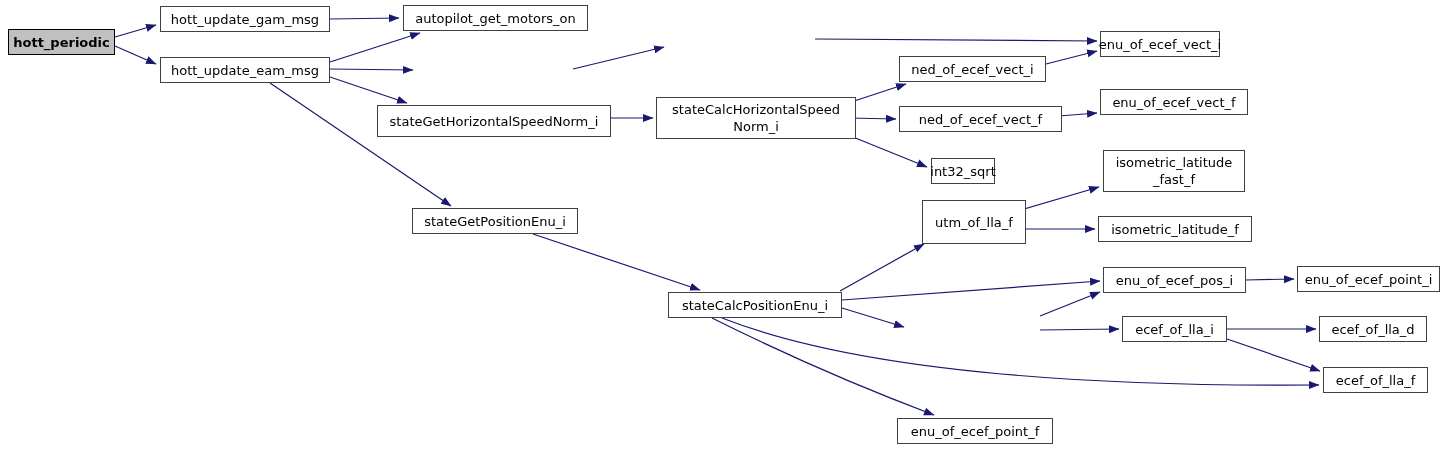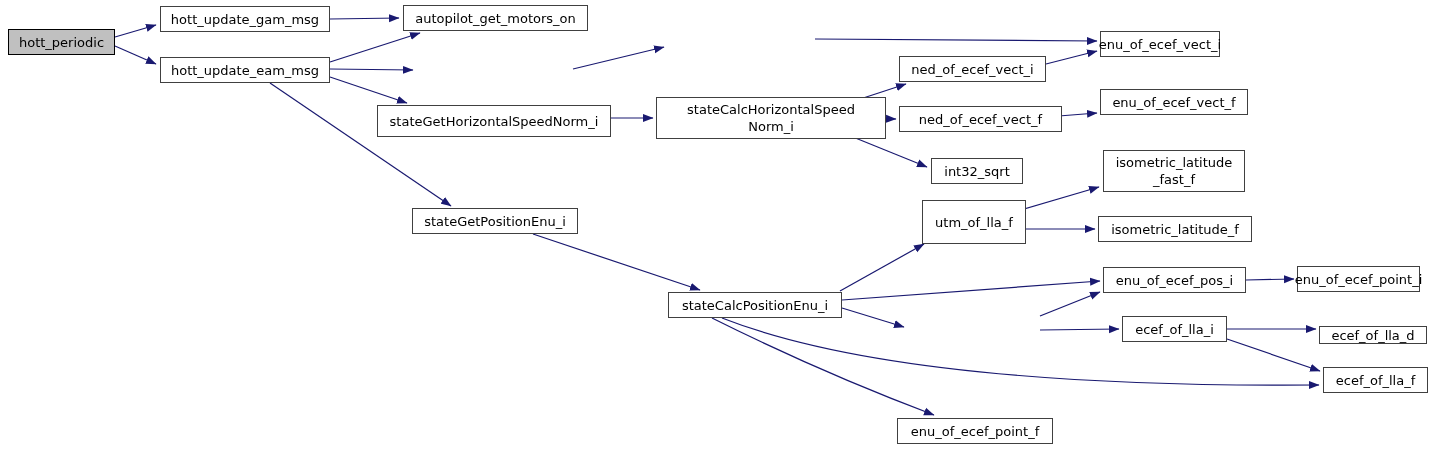--- a/index.html
+++ b/index.html
@@ -23,20 +23,21 @@
     font-size:13px;
     line-height:17px;
     text-align:center;
     white-space:pre-line;
     cursor:pointer;
   }
   .node.current {
     background:#c0c0c0;
     border-color:#000000;
     cursor:default;
+    font-weight:bold;
   }
 </style>
 </head>
 <body>
 
 <div id="canvas">
 
   <svg id="edge-layer" width="1456" height="451" viewBox="0 0 1456 451">
     <defs>
       <marker id="arrow" markerWidth="11" markerHeight="9" refX="10" refY="4.5" orient="auto" markerUnits="userSpaceOnUse">
@@ -80,50 +81,50 @@
   <div class="node" style="left:160px;top:6px;width:170px;height:26px">hott_update_gam_msg</div>
 
   <div class="node" style="left:160px;top:57px;width:170px;height:26px">hott_update_eam_msg</div>
 
   <div class="node" style="left:403px;top:5px;width:185px;height:26px">autopilot_get_motors_on</div>
 
 
 
   <div class="node" style="left:377px;top:105px;width:234px;height:32px">stateGetHorizontalSpeedNorm_i</div>
 
-  <div class="node" style="left:656px;top:97px;width:230px;height:42px">stateCalcHorizontalSpeed
+  <div class="node" style="left:656px;top:97px;width:200px;height:42px">stateCalcHorizontalSpeed
 Norm_i</div>
 
   <div class="node" style="left:899px;top:56px;width:147px;height:26px">ned_of_ecef_vect_i</div>
 
   <div class="node" style="left:1100px;top:31px;width:120px;height:26px">enu_of_ecef_vect_i</div>
 
   <div class="node" style="left:899px;top:106px;width:163px;height:26px">ned_of_ecef_vect_f</div>
 
   <div class="node" style="left:1100px;top:89px;width:148px;height:26px">enu_of_ecef_vect_f</div>
 
-  <div class="node" style="left:931px;top:158px;width:92px;height:26px">int32_sqrt</div>
+  <div class="node" style="left:931px;top:158px;width:64px;height:26px">int32_sqrt</div>
 
   <div class="node" style="left:1103px;top:150px;width:142px;height:42px">isometric_latitude
 _fast_f</div>
 
   <div class="node" style="left:922px;top:200px;width:104px;height:44px">utm_of_lla_f</div>
 
   <div class="node" style="left:1098px;top:216px;width:154px;height:26px">isometric_latitude_f</div>
 
   <div class="node" style="left:412px;top:208px;width:166px;height:26px">stateGetPositionEnu_i</div>
 
   <div class="node" style="left:668px;top:292px;width:174px;height:26px">stateCalcPositionEnu_i</div>
 
   <div class="node" style="left:1103px;top:267px;width:143px;height:26px">enu_of_ecef_pos_i</div>
 
-  <div class="node" style="left:1297px;top:266px;width:123px;height:26px">enu_of_ecef_point_i</div>
+  <div class="node" style="left:1297px;top:266px;width:143px;height:26px">enu_of_ecef_point_i</div>
 
 
   <div class="node" style="left:1122px;top:316px;width:105px;height:26px">ecef_of_lla_i</div>
 
-  <div class="node" style="left:1319px;top:326px;width:108px;height:18px">ecef_of_lla_d</div>
+  <div class="node" style="left:1319px;top:316px;width:108px;height:26px">ecef_of_lla_d</div>
 
   <div class="node" style="left:897px;top:418px;width:156px;height:26px">enu_of_ecef_point_f</div>
 
   <div class="node" style="left:1323px;top:367px;width:105px;height:26px">ecef_of_lla_f</div>
 
 </div>
 
 </body></html>

